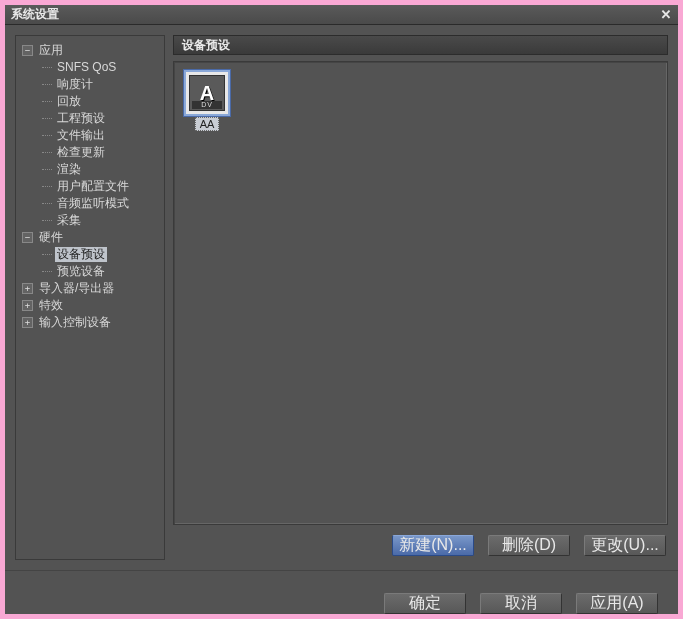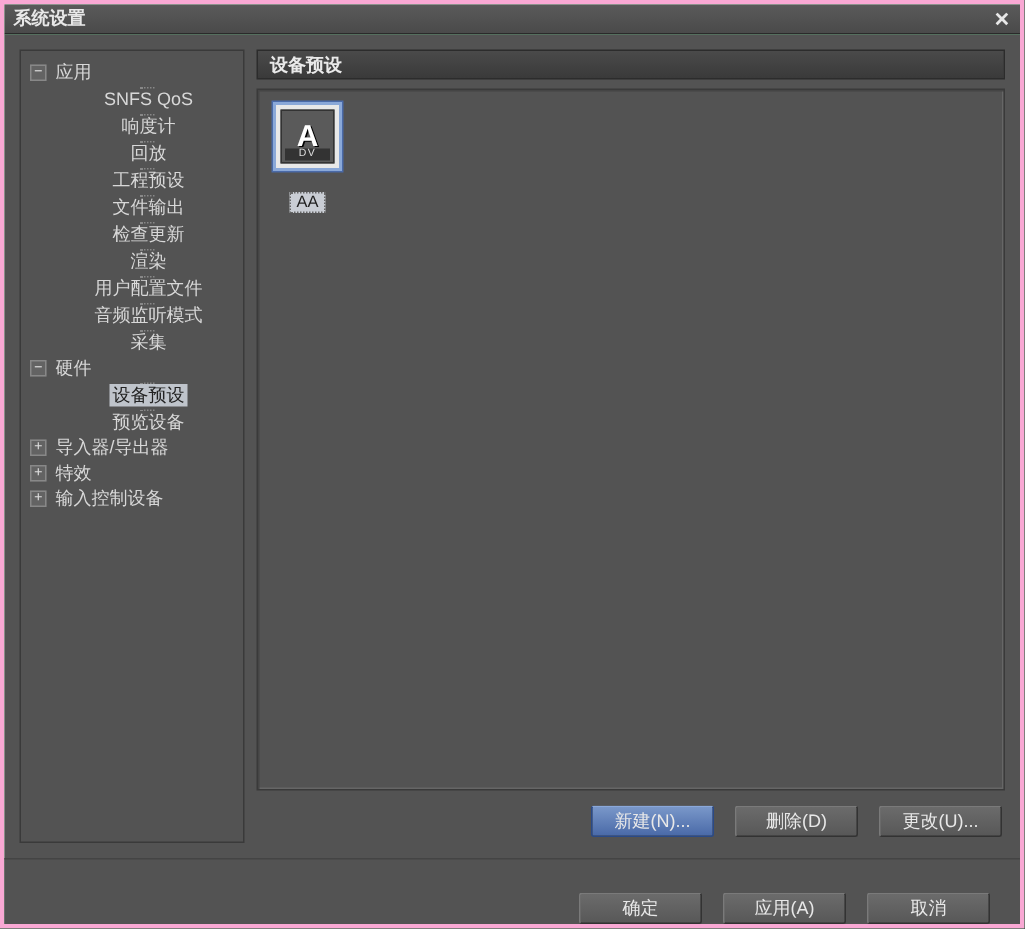--- a/index.html
+++ b/index.html
@@ -10,22 +10,22 @@
     }
     body {
       background: #3d3d3d;
       width: 683px;
       height: 619px;
       overflow: hidden;
     }
     .window {
       width: 683px;
       height: 619px;
-      background: #86efac;
-      border: 3px solid #f9a8d4;
+      background: #c2410c;
+      border: 5px solid #f9a8d4;
       display: flex;
       flex-direction: column;
     }
     .titlebar {
       height: 20px;
       background: linear-gradient(to bottom, #5a5a5a, #4a4a4a);
       border-bottom: 1px solid #2a2a2a;
       display: flex;
       align-items: center;
       justify-content: space-between;
@@ -89,21 +89,21 @@
       font-family: monospace;
     }
     .tree-dotted {
       display: inline-block;
       width: 10px;
       border-top: 1px dotted #888;
       margin-right: 3px;
       vertical-align: middle;
     }
     .tree-l0 { padding-left: 2px; }
-    .tree-l1 { padding-left: 22px; flex-direction: column; }
+    .tree-l1 { padding-left: 22px; }
     .tree-label {
       padding: 0 2px;
     }
     .tree-selected .tree-label {
       background: #bfc4cb;
       color: #222;
     }
     .content-panel {
       flex: 1;
       display: flex;
@@ -180,42 +180,42 @@
       left: 2px;
       right: 2px;
       background: #333;
       color: #ddd;
       font-size: 7px;
       text-align: center;
       line-height: 8px;
       letter-spacing: 1px;
     }
     .preset-label {
-      margin-top: 14px;
+      margin-top: 1px;
       font-size: 11px;
       padding: 0 4px;
       background: #c9cdd4;
       color: #222;
       border: 1px dotted #666;
     }
     .content-buttons {
       display: flex;
       justify-content: flex-end;
       gap: 14px;
       padding: 10px 2px 4px 2px;
     }
     .btn {
       min-width: 82px;
       height: 21px;
       background: linear-gradient(to bottom, #6b6b6b, #585858);
       border: 1px solid #333;
       border-top-color: #7a7a7a;
       border-left-color: #7a7a7a;
       color: #e8e8e8;
-      font-size: 12px;
+      font-size: 16px;
       display: flex;
       align-items: center;
       justify-content: center;
       cursor: pointer;
       border-radius: 2px;
     }
     .btn-primary {
       background: linear-gradient(to bottom, #7997c9, #4a6aa8);
       border-color: #2a4a88;
       border-top-color: #8aa8da;
@@ -341,17 +341,17 @@
             <div class="btn">删除(D)</div>
             <div class="btn">更改(U)...</div>
           </div>
         </div>
       </div>
 
     </div>
 
     <div class="footer">
       <div class="btn">确定</div>
+      <div class="btn">取消</div>
       <div class="btn">应用(A)</div>
-      <div class="btn">取消</div>
     </div>
   </div>
 </div>
 
 </body></html>

